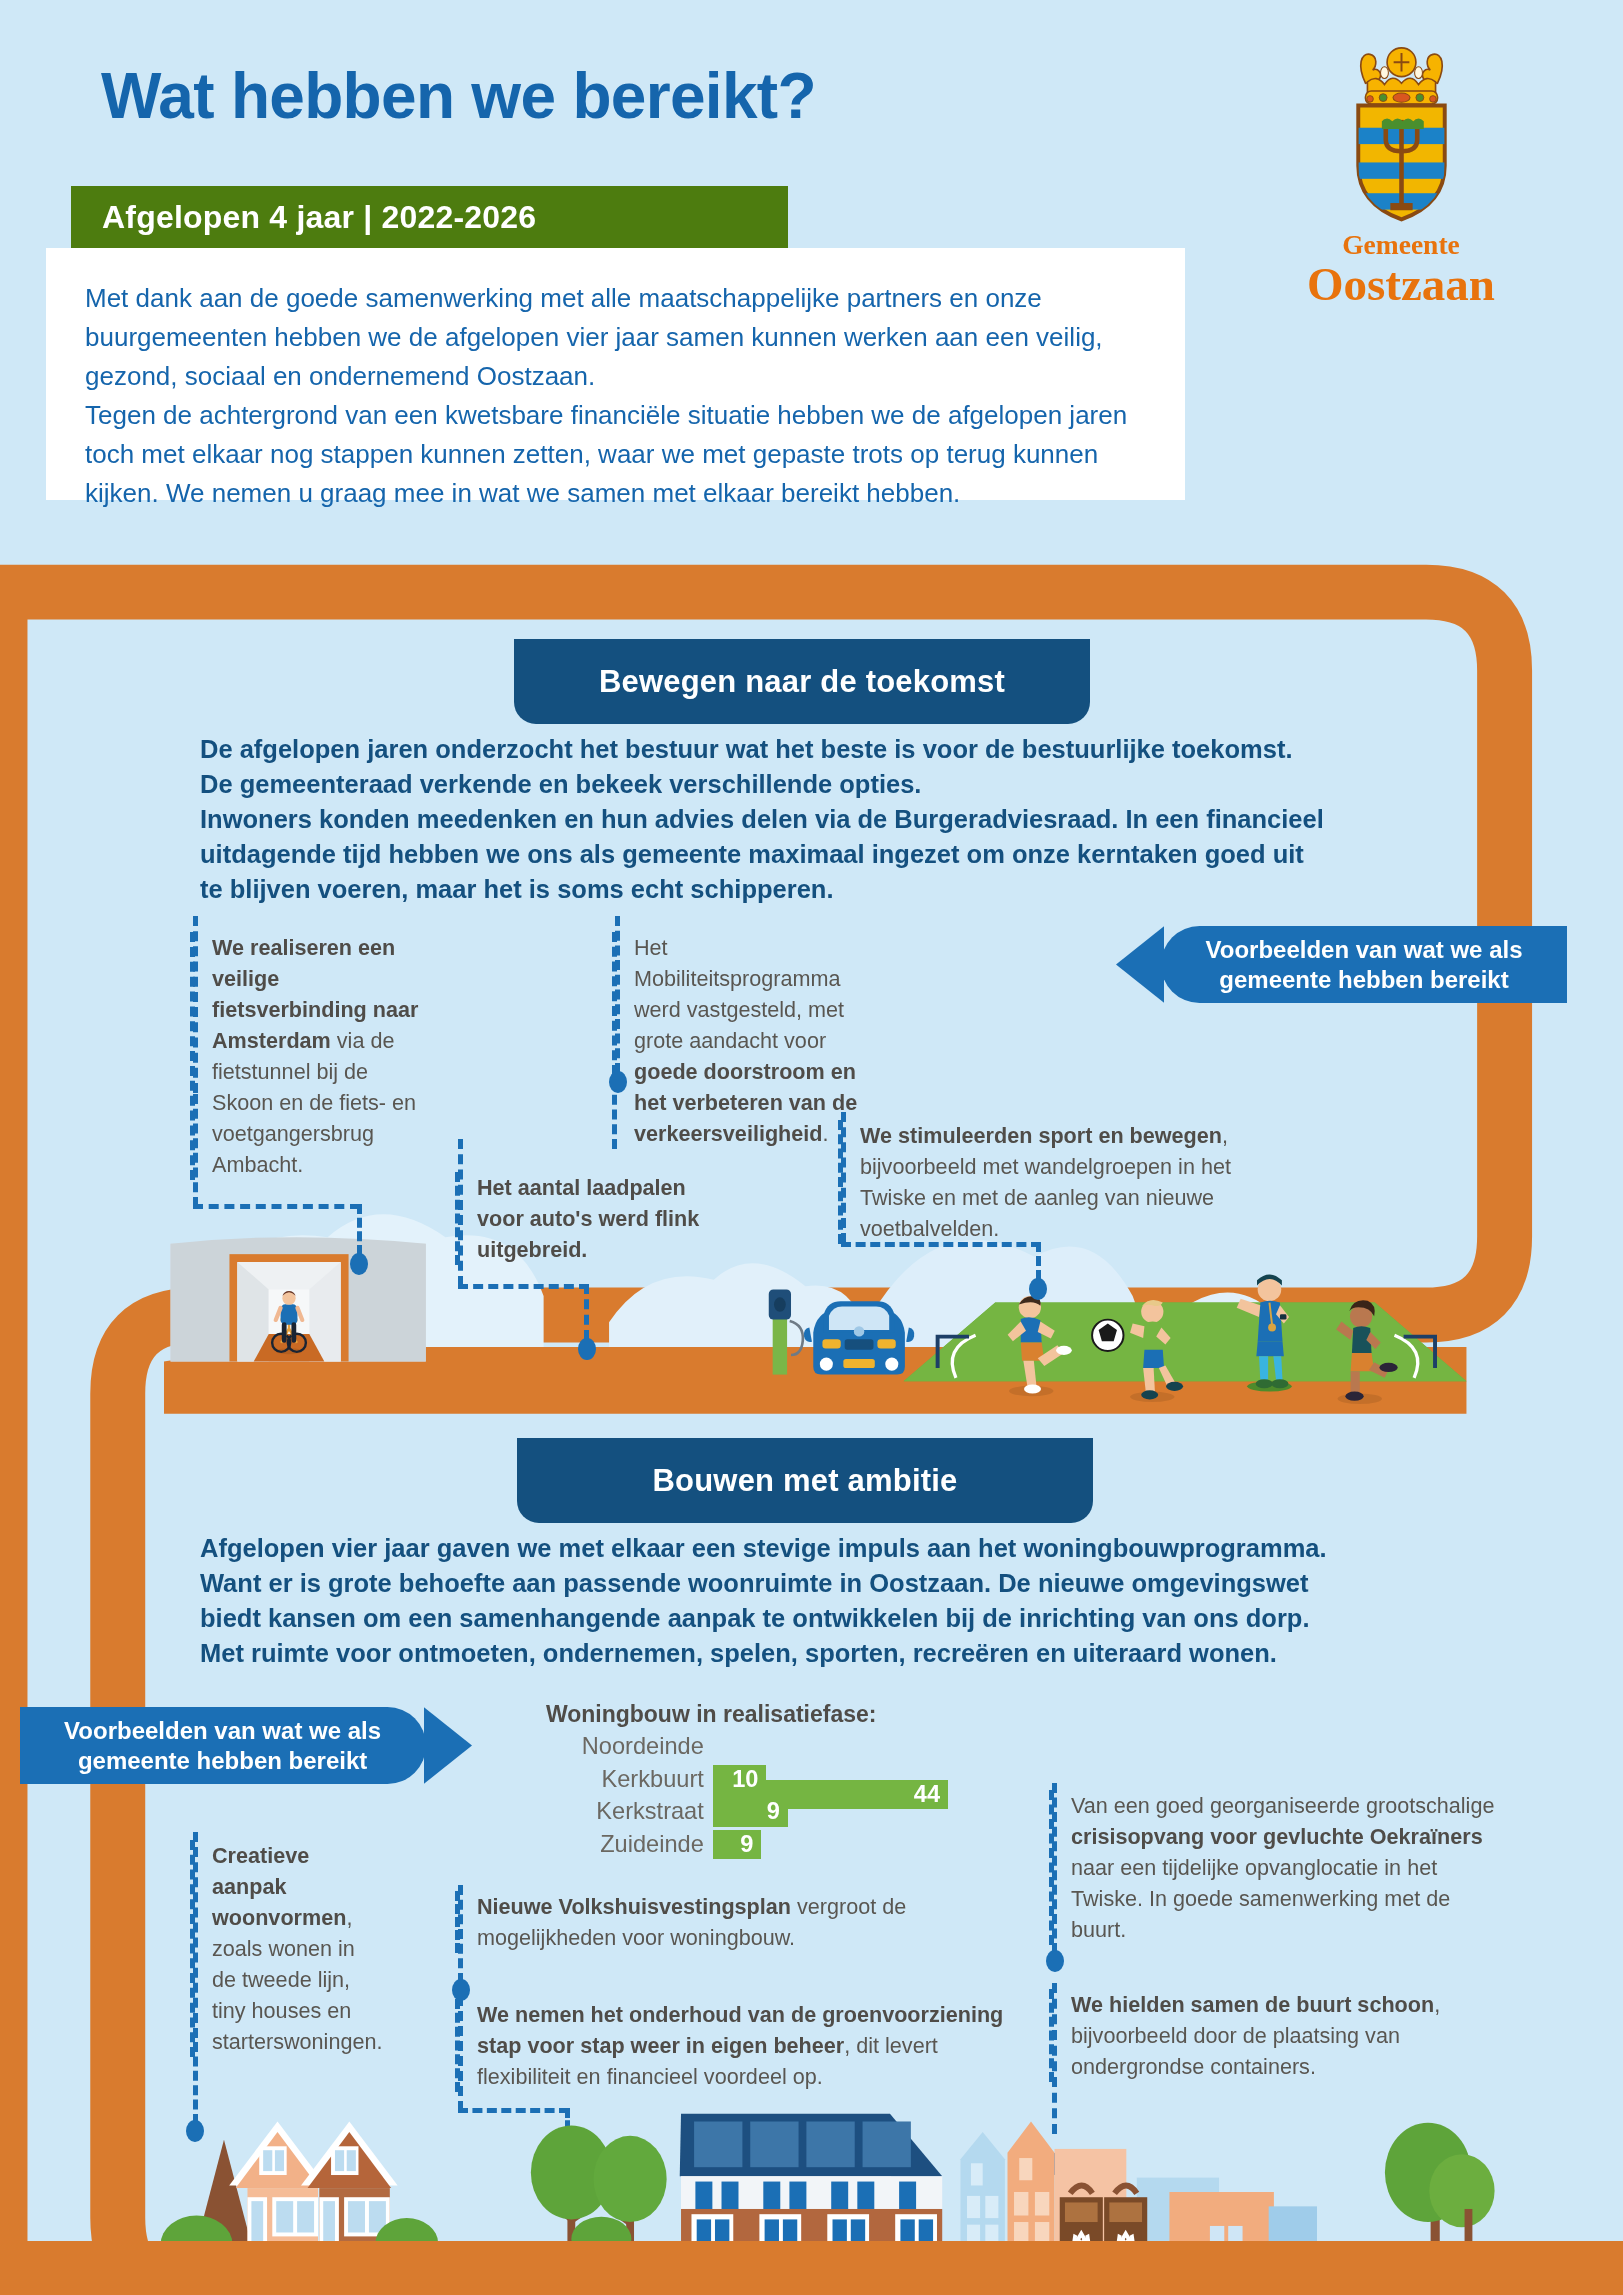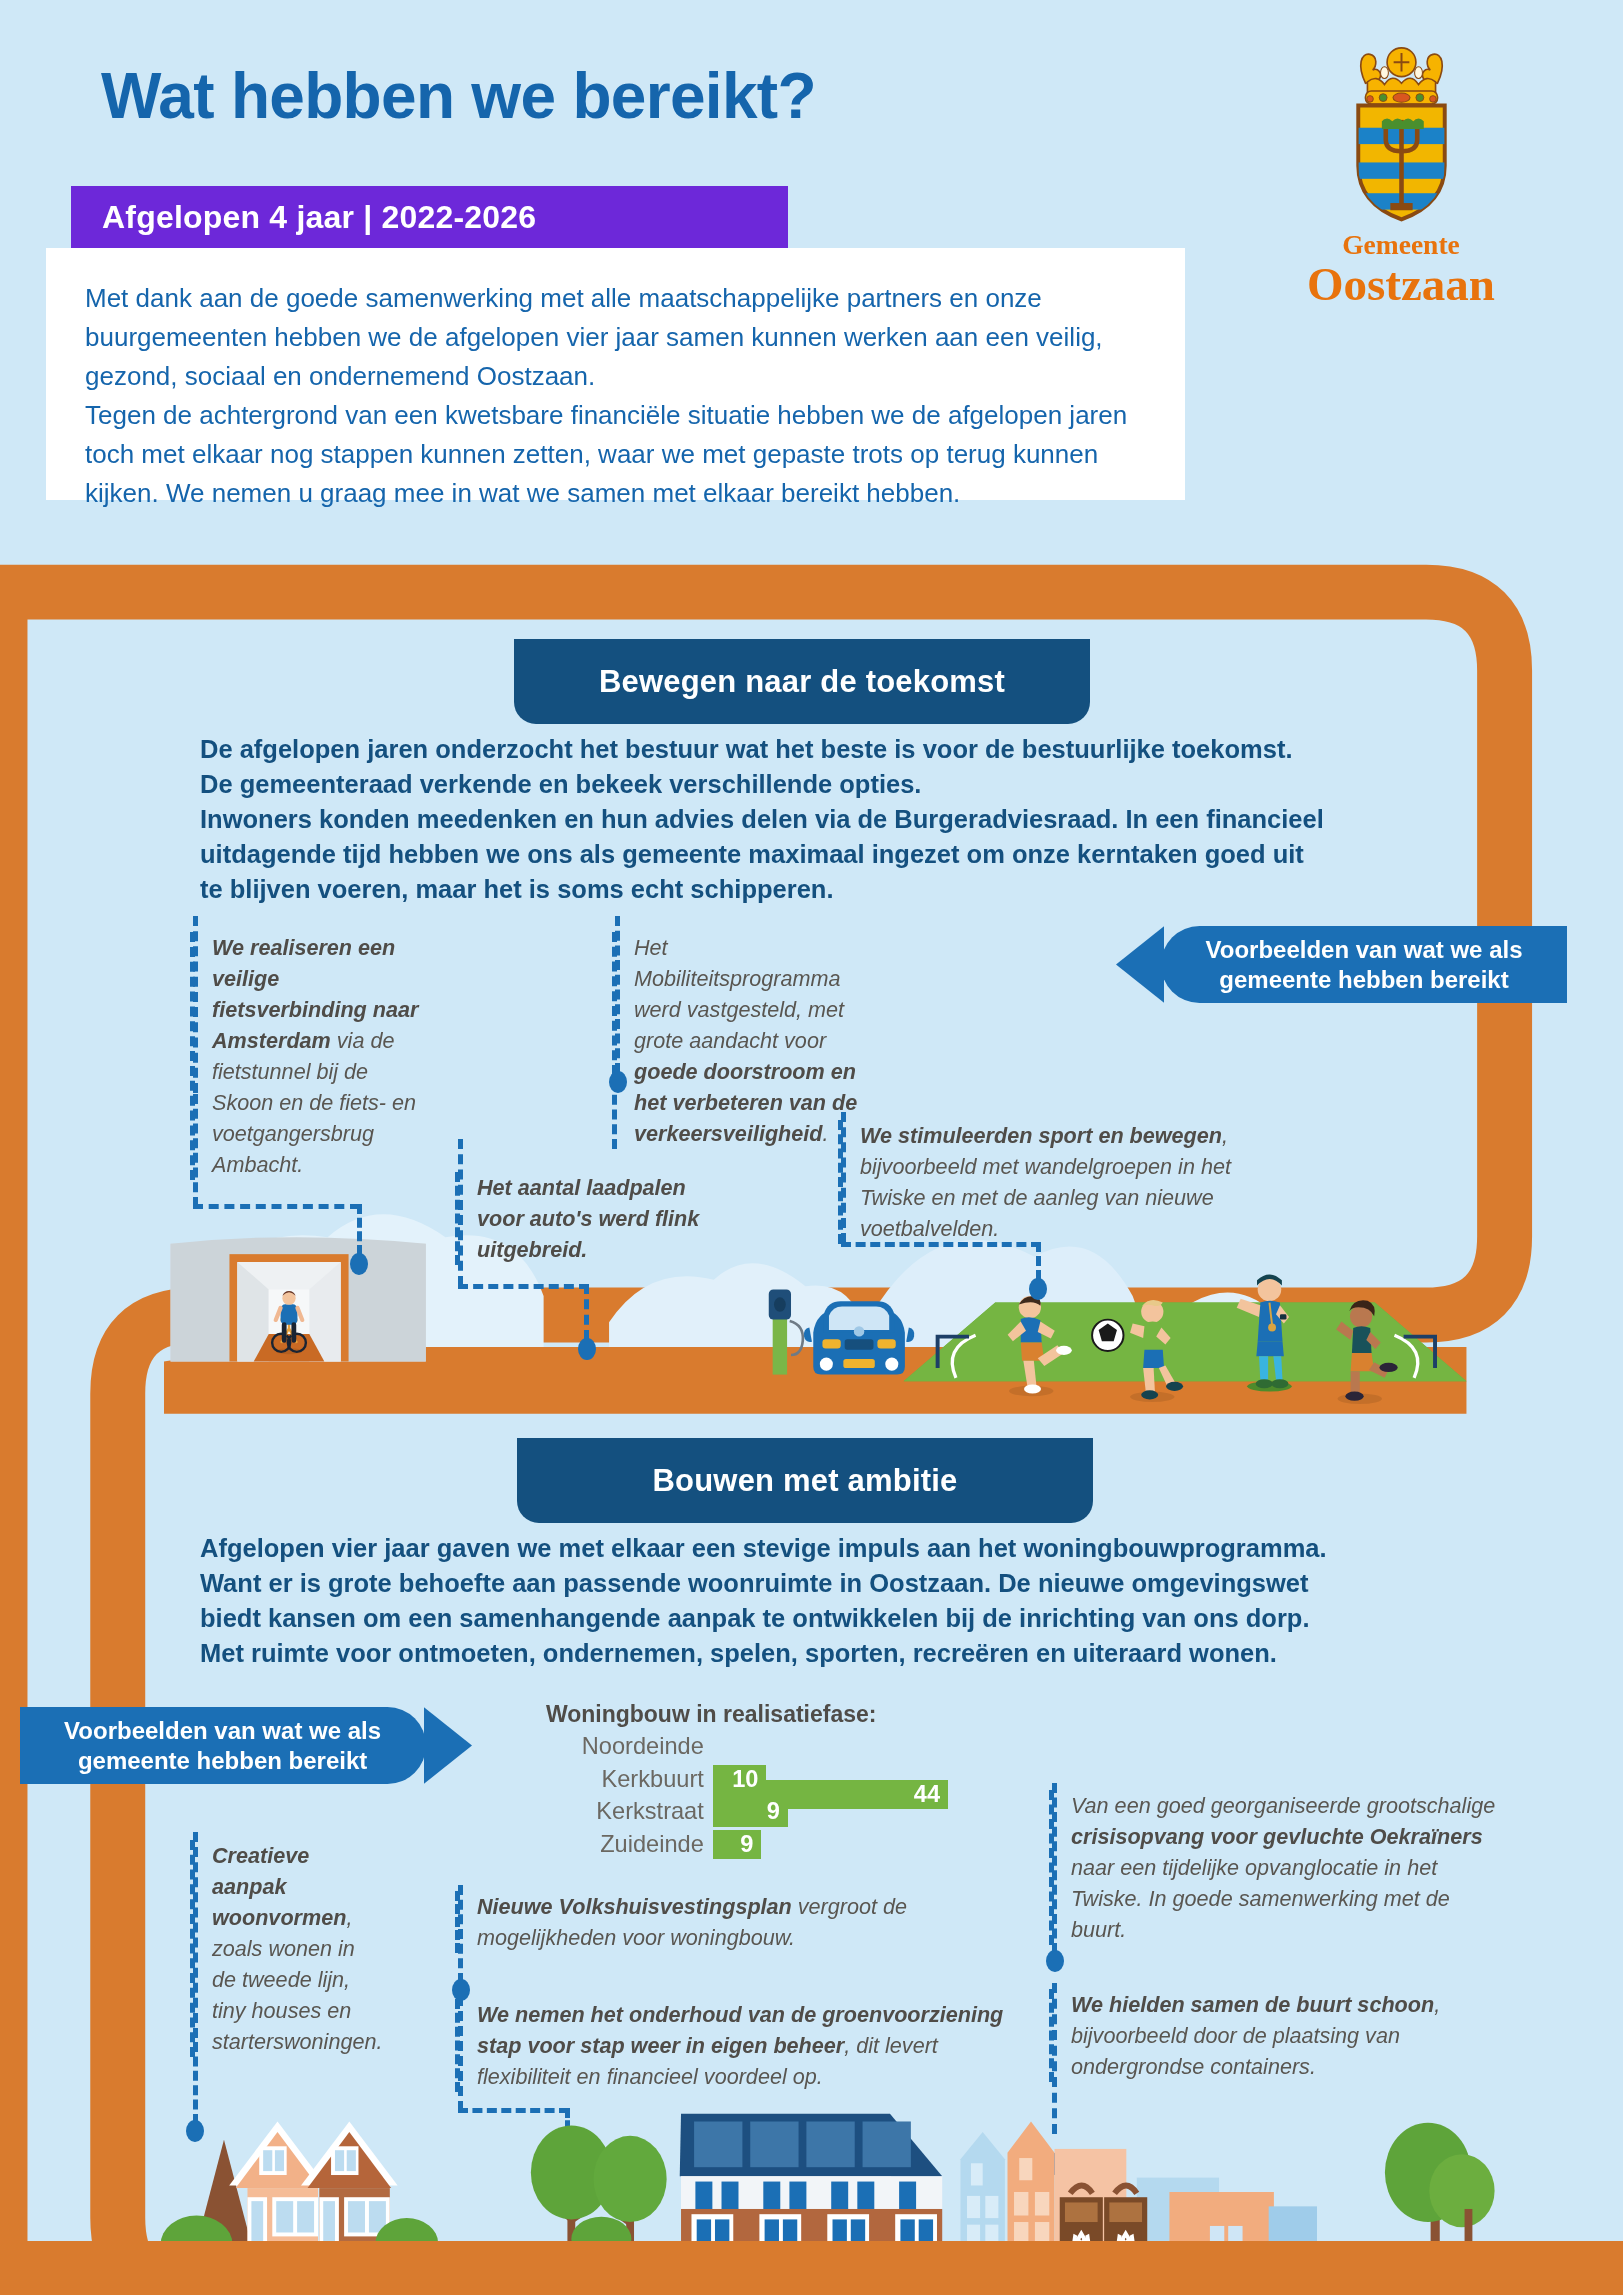--- a/index.html
+++ b/index.html
@@ -22,21 +22,21 @@
 
   
   #header-title {
     position: absolute; left: 101px; top: 59px;
     font-size: 64px; font-weight: bold; color: #1565ac;
     letter-spacing: -0.7px; white-space: nowrap;
   }
   #subtitle-bar {
     position: absolute; left: 71px; top: 186px;
     width: 717px; height: 62px;
-    background: #6d28d9;
+    background: #4d7c0f;
     display: flex; align-items: center;
   }
   #subtitle-bar .lbl {
     color: #ffffff; font-size: 32px; font-weight: bold;
     padding-left: 31px; letter-spacing: 0.2px;
   }
   #intro-box {
     position: absolute; left: 46px; top: 248px;
     width: 1139px; height: 252px;
     background: #ffffff;
@@ -92,21 +92,21 @@
   }
   .arrow-banner.right-point {
     border-top-left-radius: 39px; border-bottom-left-radius: 39px;
   }
 
   
   .callout {
     position: absolute;
     padding-left: 17px;
     border-left: 5.9px dashed #1b6fb5;
-    color: #595651; font-size: 21.6px; line-height: 31px; font-style: italic;
+    color: #595651; font-size: 21.6px; line-height: 31px;
   }
   .callout b { color: #4f4c48; font-weight: bold; }
   .callout-dot {
     position: absolute; width: 17.7px; height: 22px;
     background: #1b6fb5; border-radius: 50%;
   }
 
   
   .dash-v { position: absolute; border-left: 5.9px dashed #1b6fb5; }
   .dash-h { position: absolute; border-top: 5.9px dashed #1b6fb5; }

